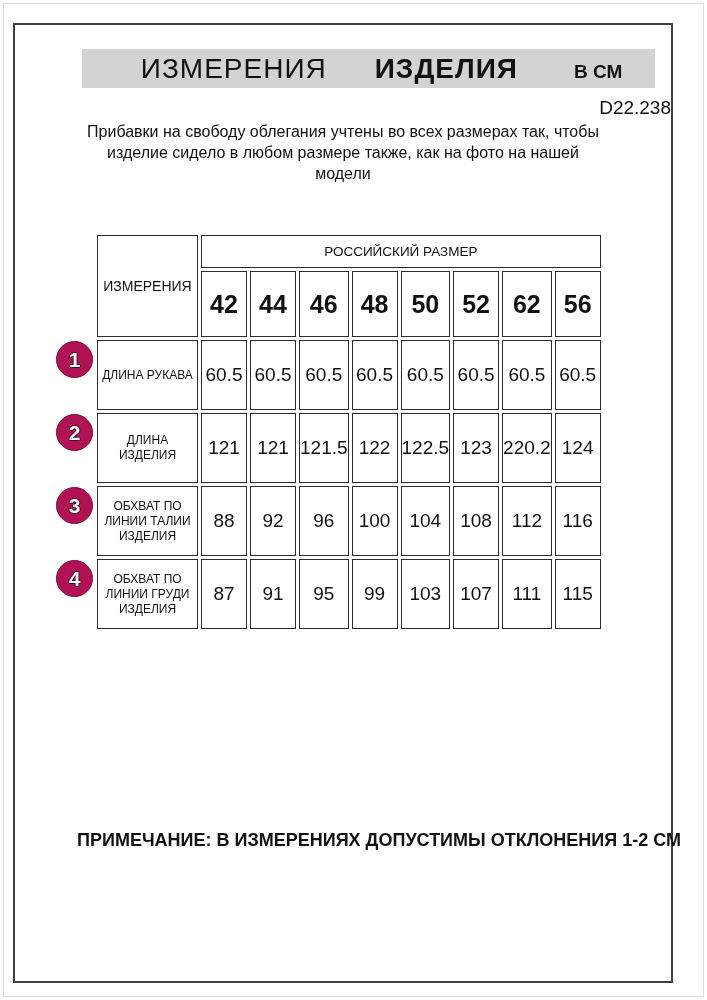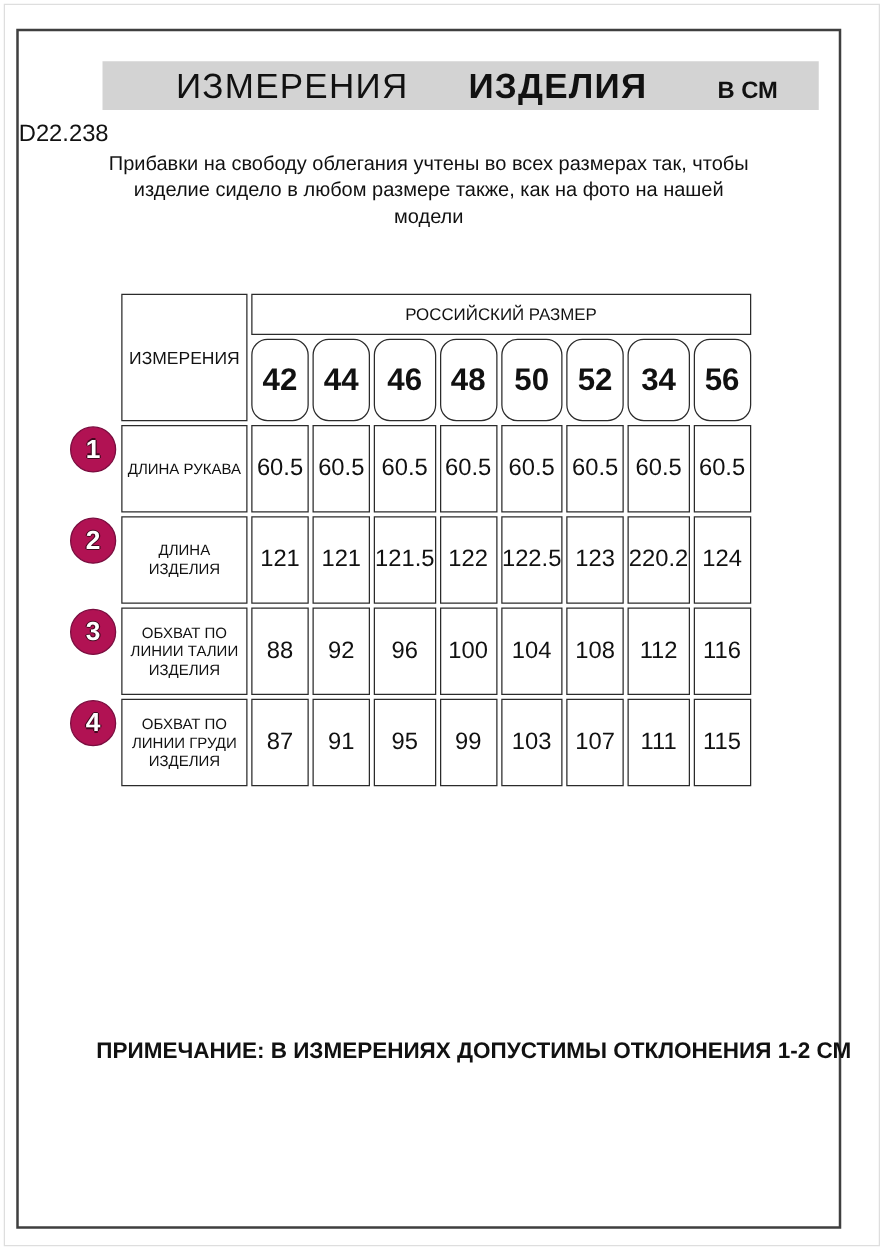--- a/index.html
+++ b/index.html
@@ -18,41 +18,41 @@
     position:absolute;left:67px;top:24px;width:573px;height:39px;
     background:var(--bar,#d3d3d3);
     display:flex;align-items:baseline;justify-content:center;
     padding-left:26px;box-sizing:border-box;
   }
   .title-bar .w1{font-size:28px;letter-spacing:1px;line-height:39px;}
   .title-bar .w2{font-size:28px;font-weight:bold;letter-spacing:1px;margin-left:48px;}
   .title-bar .w3{font-size:19px;font-weight:bold;margin-left:56px;}
   
   .article{
-    position:absolute;left:0;top:72px;width:100%;text-align:left;
+    position:absolute;left:0;top:72px;width:100%;text-align:right;
     font-size:19px;line-height:22px;
   }
   .desc{
     position:absolute;left:0;top:96px;width:100%;text-align:center;
     font-size:16px;line-height:21px;white-space:pre-line;
   }
   
   .table-wrap{position:absolute;left:0;top:207px;width:656px;}
   table.sizes{
     border-collapse:separate;border-spacing:3px;
     margin-left:79px;table-layout:fixed;
   }
   table.sizes th,table.sizes td{
     border:1.5px solid var(--tline,#2b2b2b);background:#fff;
     box-sizing:border-box;text-align:center;vertical-align:middle;
     padding:0;overflow:visible;
   }
   th.corner{width:101px;font-size:14px;font-weight:normal;}
   th.group{height:33px;font-size:13.5px;font-weight:normal;line-height:15px;}
-  th.size-num{width:46px;height:66px;font-size:25px;font-weight:bold;border-radius:13px;}
+  th.size-num{width:46px;height:66px;font-size:25px;font-weight:bold;}
   td.row-label{
     width:101px;height:70px;font-size:12px;line-height:15px;
     white-space:pre-line;font-weight:normal;
   }
   td.val{width:46px;height:70px;font-size:19px;white-space:nowrap;}
   
   .badges{position:absolute;left:0;top:0;width:0;height:0;}
   .badge{
     position:absolute;left:41px;width:37px;height:37px;border-radius:50%;
     background:var(--badge,#b11253);border:1px solid #7a0d3f;box-sizing:border-box;
@@ -93,21 +93,21 @@
           <th class="corner" rowspan="2">ИЗМЕРЕНИЯ</th>
           <th class="group" colspan="8">РОССИЙСКИЙ РАЗМЕР</th>
         </tr>
         <tr>
             <th class="size-num">42</th>
             <th class="size-num">44</th>
             <th class="size-num">46</th>
             <th class="size-num">48</th>
             <th class="size-num">50</th>
             <th class="size-num">52</th>
-            <th class="size-num">34</th>
+            <th class="size-num">62</th>
             <th class="size-num">56</th>
           </tr>
       </thead>
       <tbody>
           <tr>
             <td class="row-label">ДЛИНА РУКАВА</td>
             <td class="val">60.5</td>
             <td class="val">60.5</td>
             <td class="val">60.5</td>
             <td class="val">60.5</td>

